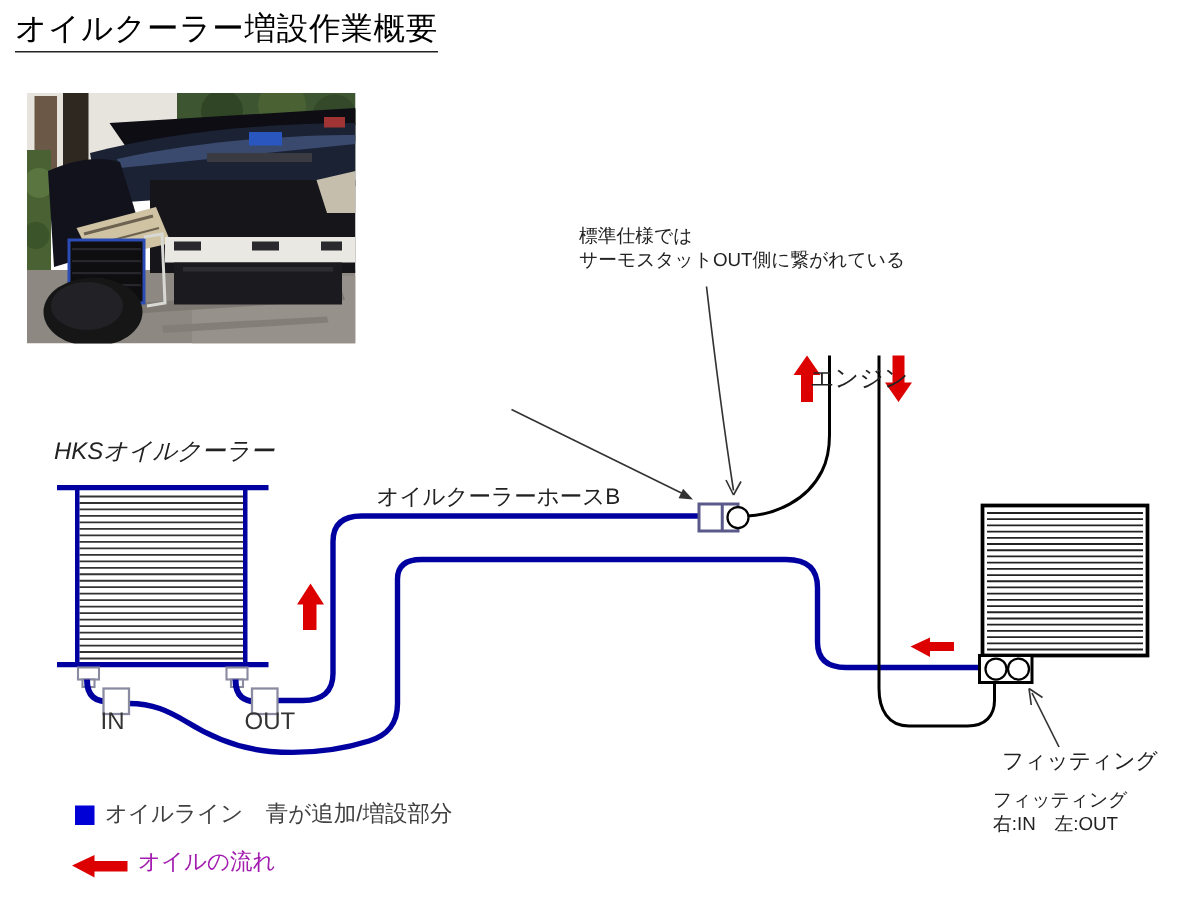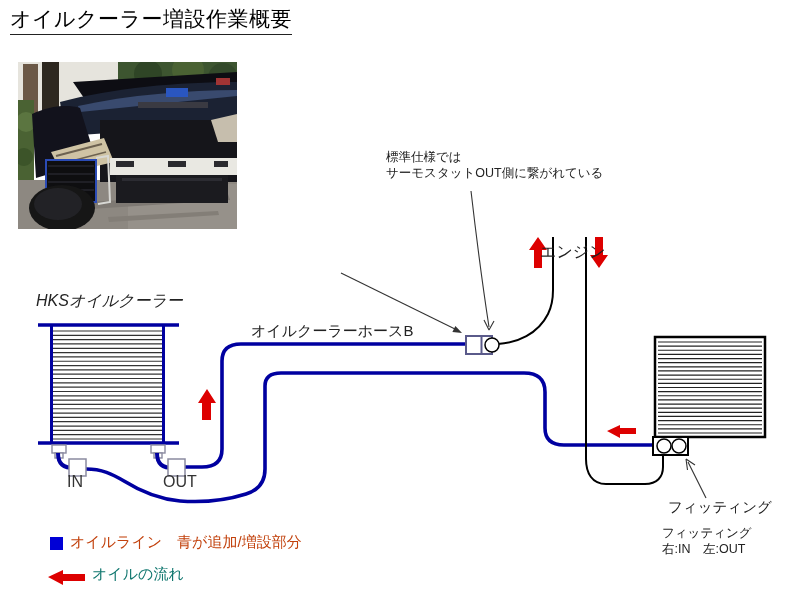--- a/index.html
+++ b/index.html
@@ -11,23 +11,23 @@
   #page-title{
     left:10px;top:5px;font-size:21px;letter-spacing:.5px;color:#000000;
     border-bottom:1.5px solid #222;padding-bottom:1px;display:inline-block;
   }
   .dlabel{position:absolute;color:#222;white-space:nowrap;}
   .f16{font-size:16px;}
   .f15{font-size:15px;}
   .f14{font-size:14.5px;}
   .f13{font-size:16px;color:#333;}
   .f12{font-size:12.5px;line-height:1.3;color:#222;}
-  #legend-line1{left:70px;top:533px;font-size:15px;color:#c2410c;}
+  #legend-line1{left:70px;top:533px;font-size:15px;color:#404040;}
   #legend-swatch{left:50px;top:537px;width:13px;height:13px;background:#0000d6;}
-  #legend-line2{left:92px;top:565px;font-size:15px;color:#0f766e;}
+  #legend-line2{left:92px;top:565px;font-size:15px;color:#a21caf;}
   #diagram-svg{left:0;top:0;}
   #photo-wrap{left:18px;top:62px;width:219px;height:167px;}
 </style>
 </head>
 <body>
 
 <div id="stage">
 
   <div id="page-title" class="abs">オイルクーラー増設作業概要</div>
 

